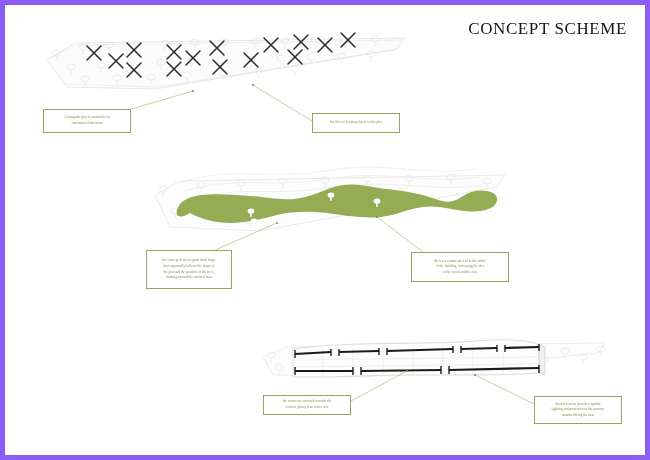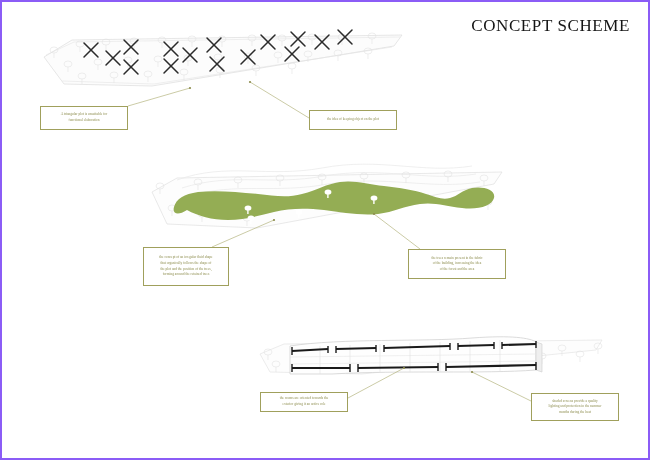--- a/index.html
+++ b/index.html
@@ -5,21 +5,21 @@
   html,body{margin:0;padding:0;}
   body{
     width:650px;height:460px;
     background:#ffffff;
     font-family:"Liberation Sans", sans-serif;
     position:relative;
     overflow:hidden;
   }
   #sheet{
     position:absolute;inset:0;
-    border:2px solid #8b5cf6;
+    border:5px solid #8b5cf6;
     box-sizing:border-box;
   }
   
   #title{
     position:absolute;
     right:18px;top:14px;
     font-family:"Liberation Serif", serif;
     font-size:17px;
     letter-spacing:.6px;
     color:#151515;

